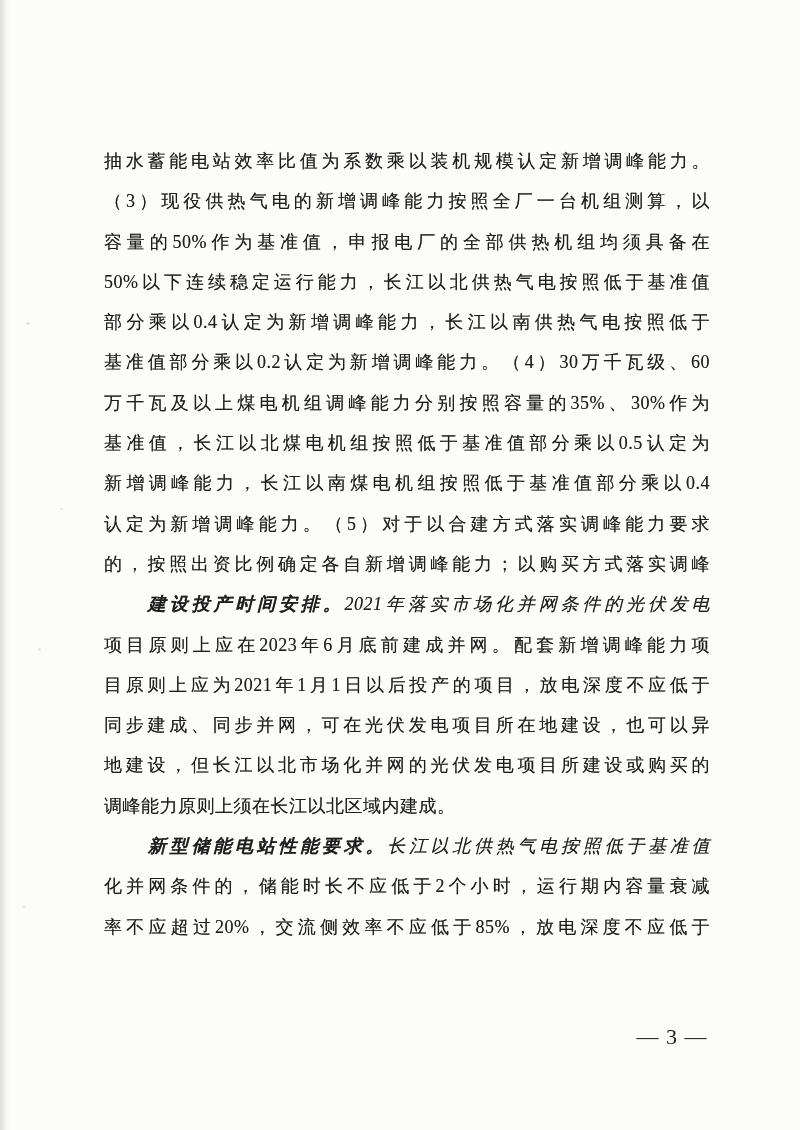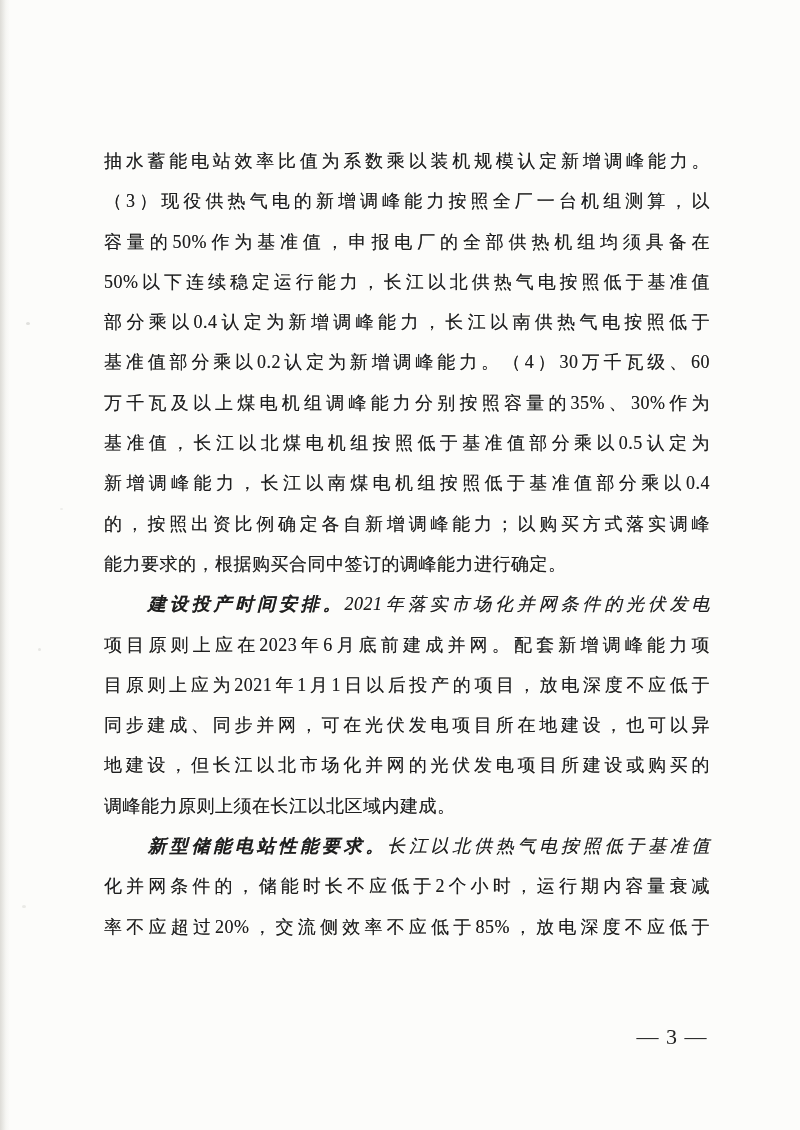--- a/index.html
+++ b/index.html
@@ -81,22 +81,22 @@
 <div class="text-block">
   <div class="line fill"><span>抽水蓄能电站效率比值为系数乘以装机规模认定新增调峰能力。</span></div>
   <div class="line fill"><span>（3）现役供热气电的新增调峰能力按照全厂一台机组测算，以</span></div>
   <div class="line fill"><span>容量的50%作为基准值，申报电厂的全部供热机组均须具备在</span></div>
   <div class="line fill"><span>50%以下连续稳定运行能力，长江以北供热气电按照低于基准值</span></div>
   <div class="line fill"><span>部分乘以0.4认定为新增调峰能力，长江以南供热气电按照低于</span></div>
   <div class="line fill"><span>基准值部分乘以0.2认定为新增调峰能力。（4）30万千瓦级、60</span></div>
   <div class="line fill"><span>万千瓦及以上煤电机组调峰能力分别按照容量的35%、30%作为</span></div>
   <div class="line fill"><span>基准值，长江以北煤电机组按照低于基准值部分乘以0.5认定为</span></div>
   <div class="line fill"><span>新增调峰能力，长江以南煤电机组按照低于基准值部分乘以0.4</span></div>
+  <div class="line fill"><span>认定为新增调峰能力。（5）对于以合建方式落实调峰能力要求</span></div>
   <div class="line fill"><span>的，按照出资比例确定各自新增调峰能力；以购买方式落实调峰</span></div>
-  <div class="line nofill"><span>能力要求的，根据购买合同中签订的调峰能力进行确定。</span></div>
   <div class="line fill indent"><span class="lead">建设投产时间安排。</span><span>2021年落实市场化并网条件的光伏发电</span></div>
   <div class="line fill"><span>项目原则上应在2023年6月底前建成并网。配套新增调峰能力项</span></div>
   <div class="line fill"><span>目原则上应为2021年1月1日以后投产的项目，放电深度不应低于</span></div>
   <div class="line fill"><span>同步建成、同步并网，可在光伏发电项目所在地建设，也可以异</span></div>
   <div class="line fill"><span>地建设，但长江以北市场化并网的光伏发电项目所建设或购买的</span></div>
   <div class="line nofill"><span>调峰能力原则上须在长江以北区域内建成。</span></div>
   <div class="line fill indent"><span class="lead">新型储能电站性能要求。</span><span>长江以北供热气电按照低于基准值</span></div>
   <div class="line fill"><span>化并网条件的，储能时长不应低于2个小时，运行期内容量衰减</span></div>
   <div class="line fill"><span>率不应超过20%，交流侧效率不应低于85%，放电深度不应低于</span></div>
 </div>

